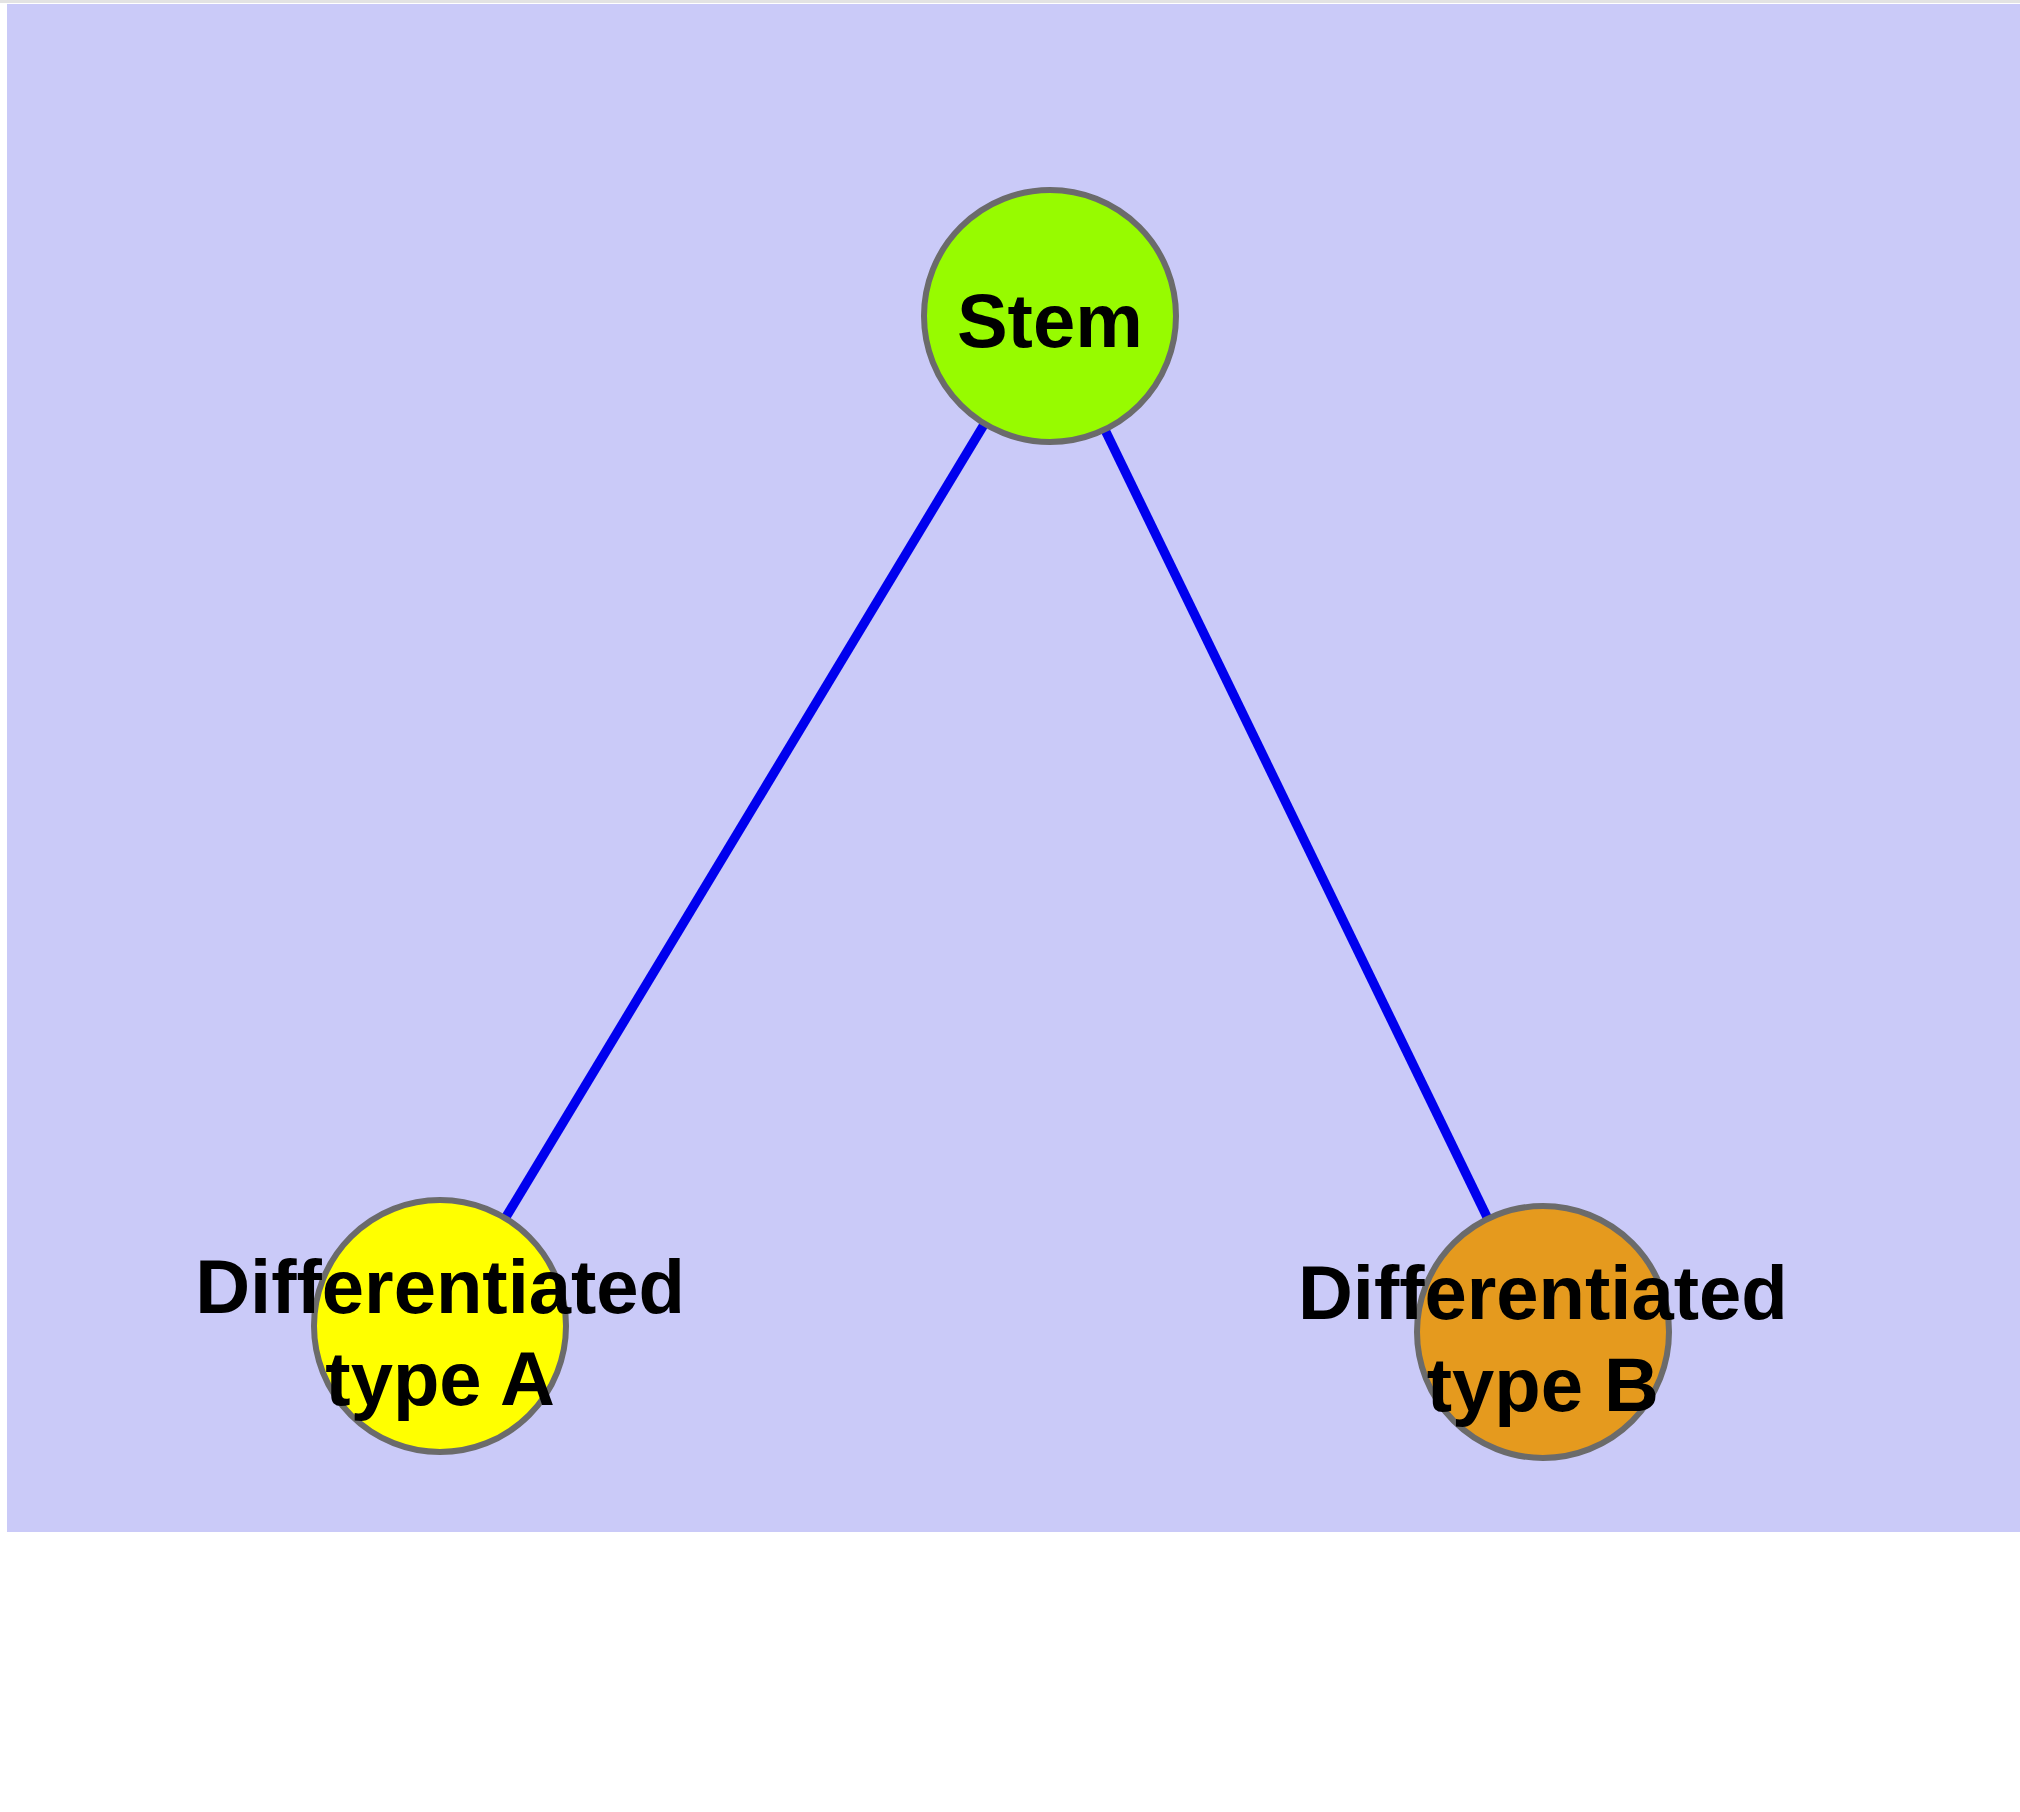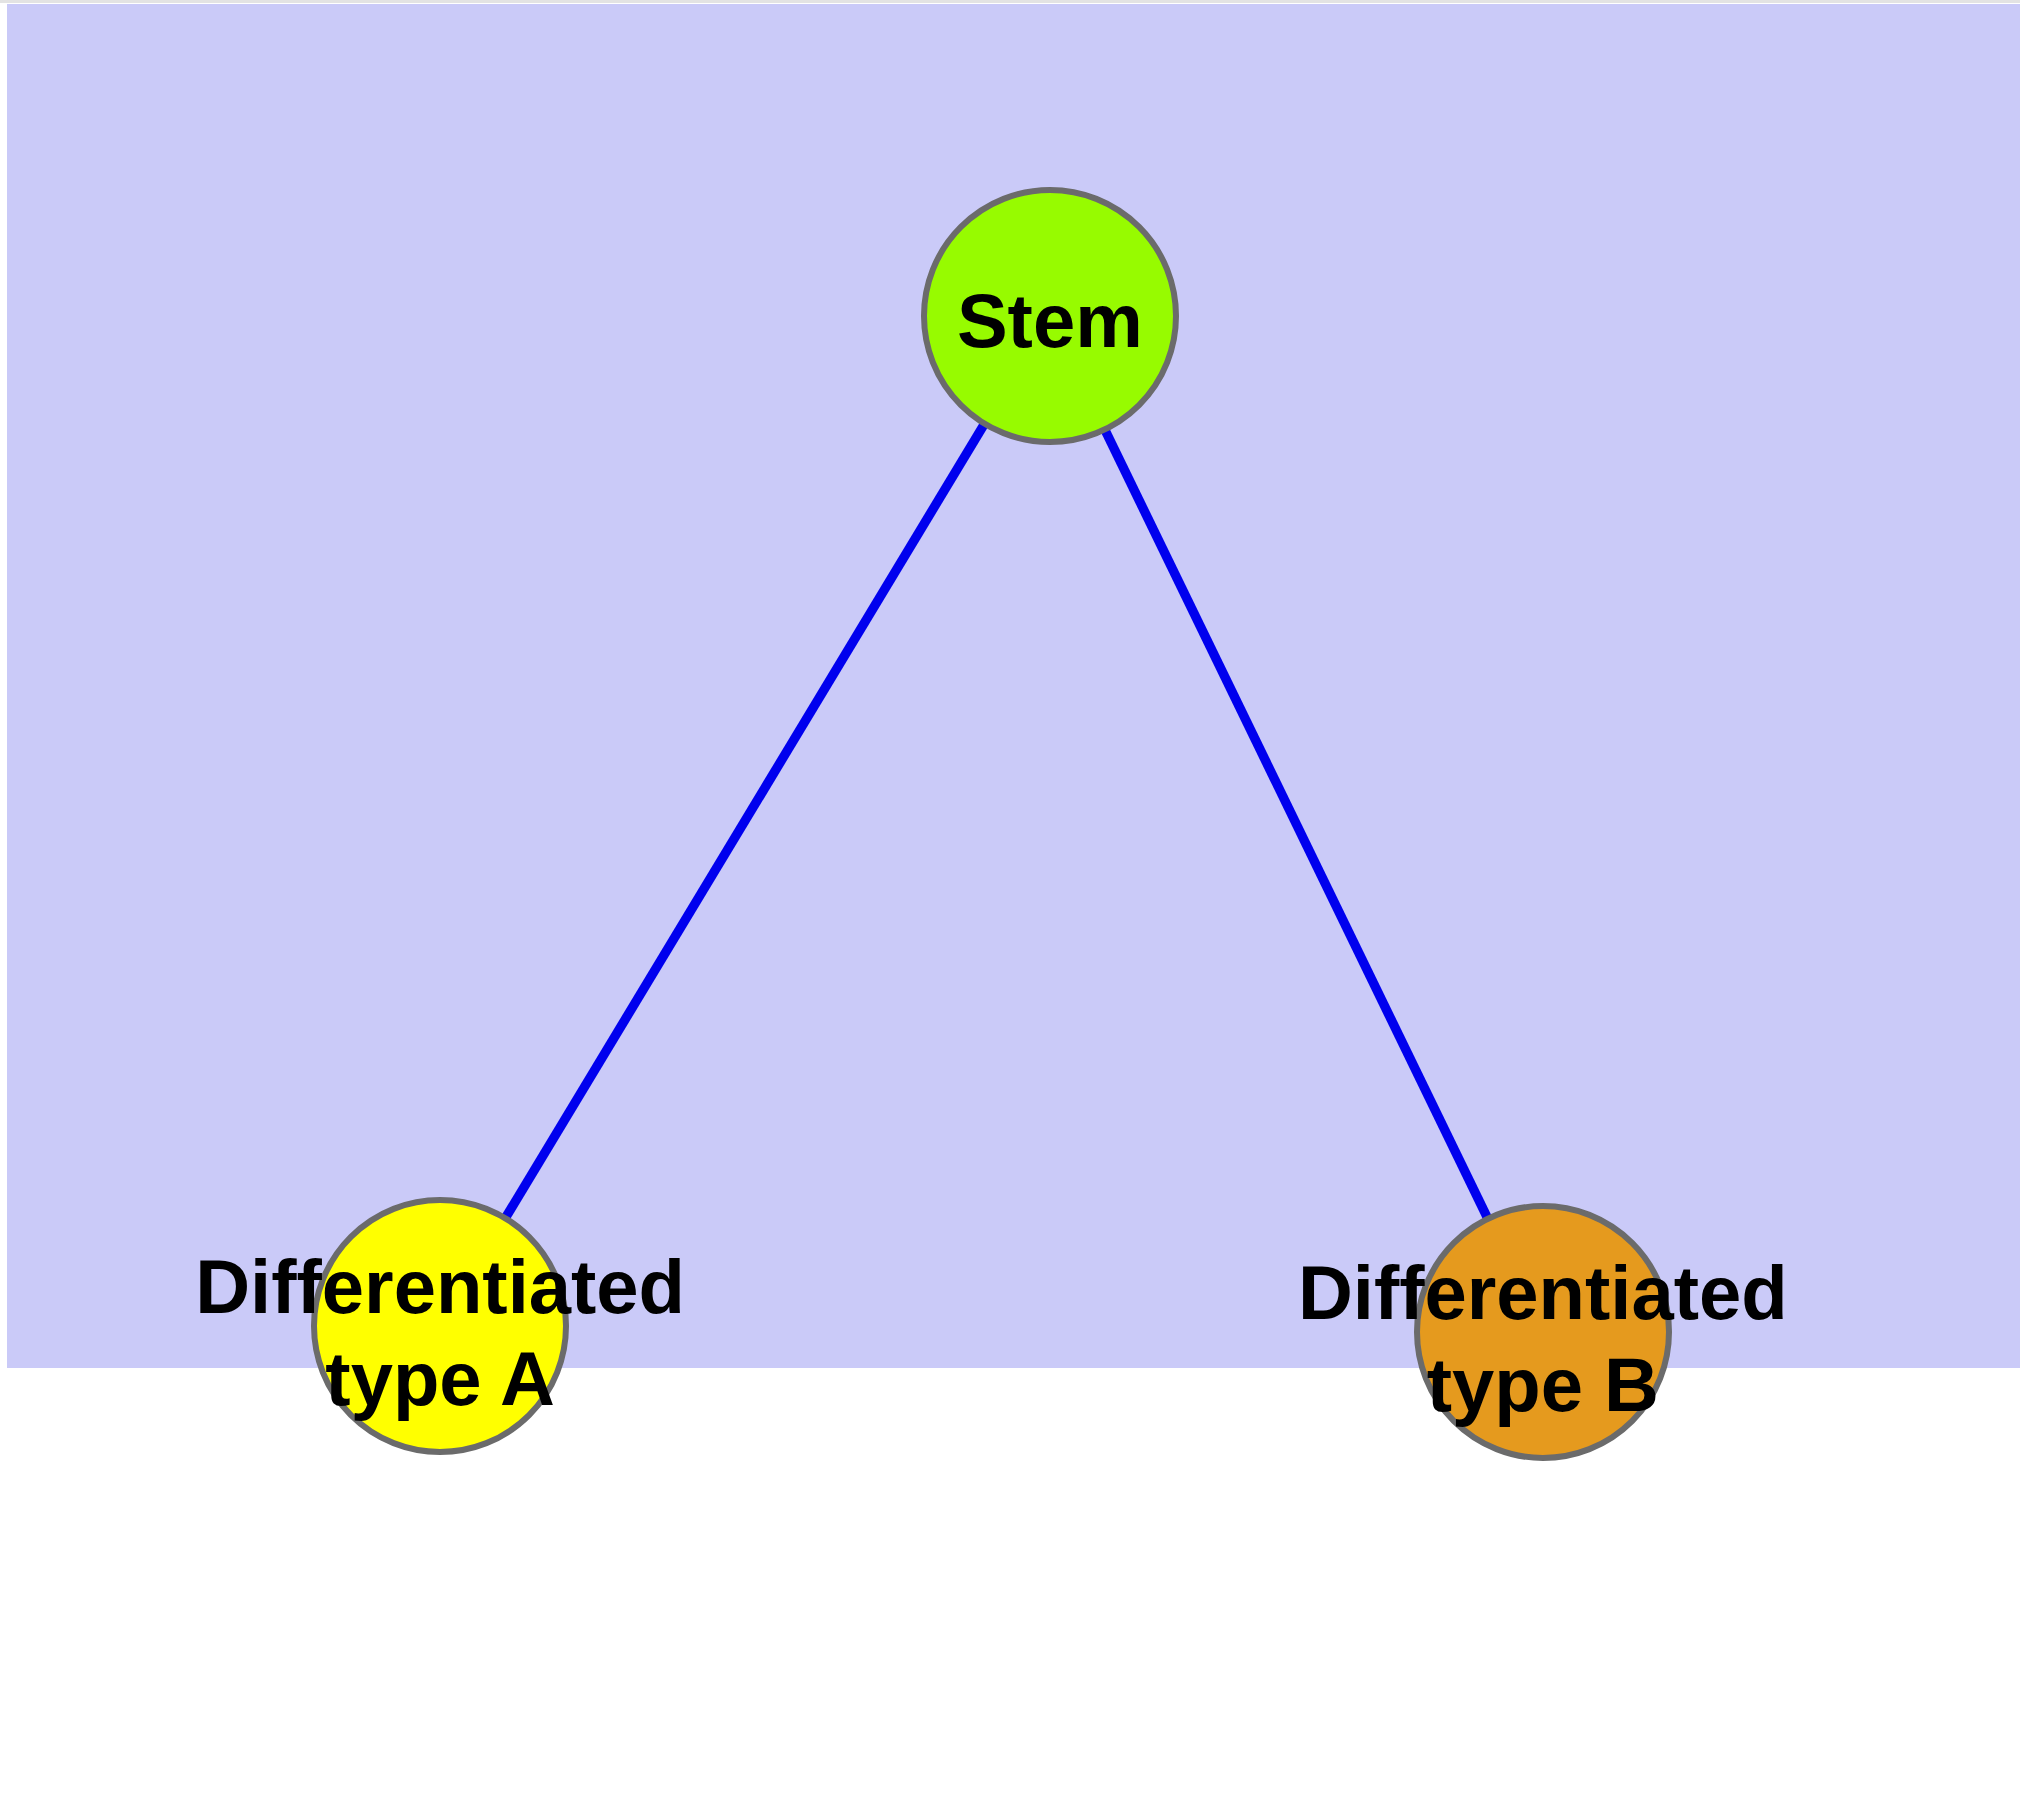--- a/index.html
+++ b/index.html
@@ -18,21 +18,21 @@
     position: absolute;
     left: 0; top: 0;
     width: 2021px; height: 2.5px;
     background: #e3e3e3;
   }
   .panel {
     position: absolute;
     left: 6.8px;
     top: 4.2px;
     width: 2014px;
-    height: 1364px;
+    height: 1528px;
     background: #cacaf8;
   }
   .edge-layer {
     position: absolute;
     left: 0; top: 0;
     width: 2014px;
     height: 1804px;
     display: block;
   }
   .node {

